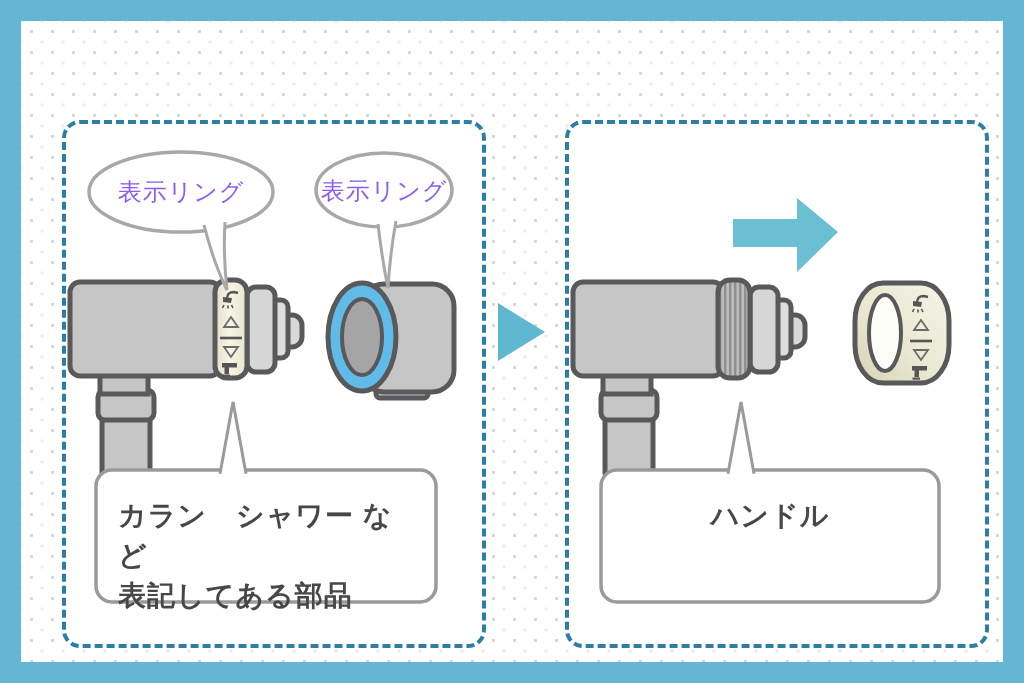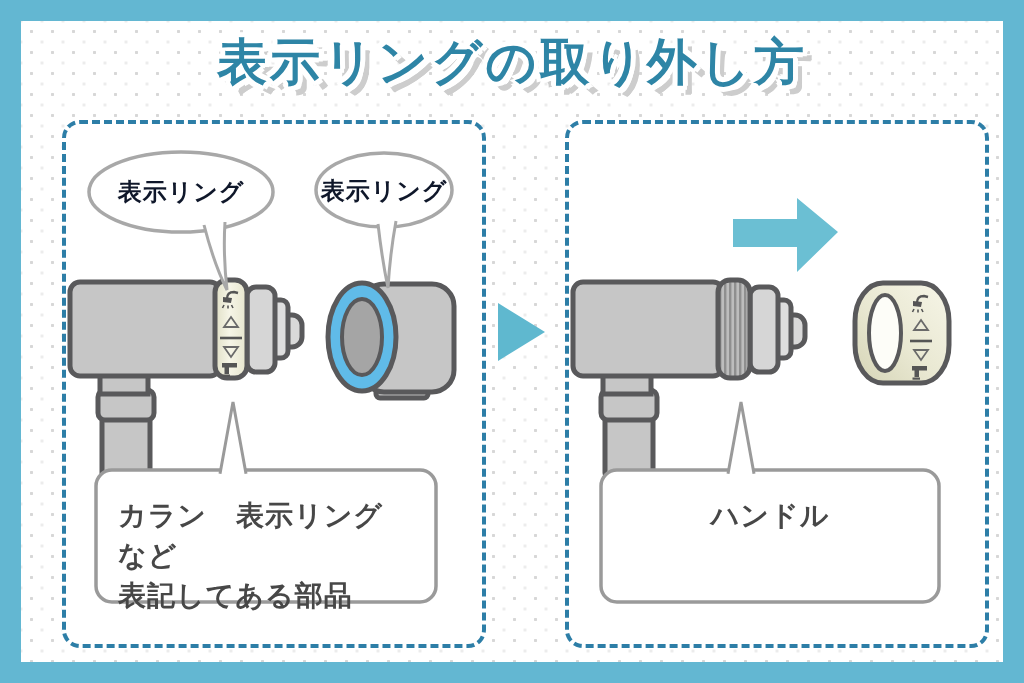--- a/index.html
+++ b/index.html
@@ -58,22 +58,22 @@
     width: 0; height: 0;
     border-top: 29px solid transparent;
     border-bottom: 29px solid transparent;
     border-left: 47px solid #5fb8cf;
   }
 
   .bubble-label {
     position: absolute;
     text-align: center;
     font-size: 24px;
-    font-weight: 700;
-    color: #0f172a;
+    font-weight: 400;
+    color: #8b5cf6;
     letter-spacing: 1px;
   }
   .bubble-label.b1 { left: 23px;  top: 52px; width: 184px; }
   .bubble-label.b2 { left: 250px; top: 51px; width: 136px; }
 
   .callout-text {
     position: absolute;
     font-size: 28px;
     font-weight: 700;
     color: #474747;
@@ -82,21 +82,20 @@
   }
   .callout-text.left-style   { left: 52px; top: 372px; width: 300px; text-align: left; }
   .callout-text.center-style { left: 32px; top: 372px; width: 338px; text-align: center; }
 </style>
 </head>
 <body>
 
 <div class="frame">
   <div class="canvas">
 
-    <h1 class="title">表示リングの取り外し方</h1>
 
     <div class="panel panel-left">
       <svg class="art" width="416" height="520" viewBox="0 0 416 520">
         <defs>
           <linearGradient id="creamL" x1="0" y1="0" x2="1" y2="0">
             <stop offset="0" stop-color="#e0dfc6"></stop>
             <stop offset="0.45" stop-color="#f6f5e7"></stop>
             <stop offset="1" stop-color="#e6e5cd"></stop>
           </linearGradient>
         </defs>
@@ -154,21 +153,21 @@
 
         <g>
           <rect x="30" y="346" width="340" height="132" rx="16" fill="#fff" stroke="#9a9a9a" stroke-width="3.5"></rect>
           <path d="M154,349.7 L167,278 L180,349.7" fill="#fff" stroke="#9a9a9a" stroke-width="3"></path>
         </g>
       </svg>
 
       <div class="bubble-label b1">表示リング</div>
       <div class="bubble-label b2">表示リング</div>
       <div class="callout-text left-style">
-        <div>カラン　表示リング など</div>
+        <div>カラン　シャワー など</div>
         <div>表記してある部品</div>
       </div>
     </div>
 
     <div class="panel panel-right">
       <svg class="art" width="416" height="520" viewBox="0 0 416 520">
         <defs>
           <pattern id="knurlR" width="5" height="10" patternUnits="userSpaceOnUse">
             <rect width="5" height="10" fill="#bdbdbd"></rect>
             <rect width="2.4" height="10" fill="#8f8f8f"></rect>

